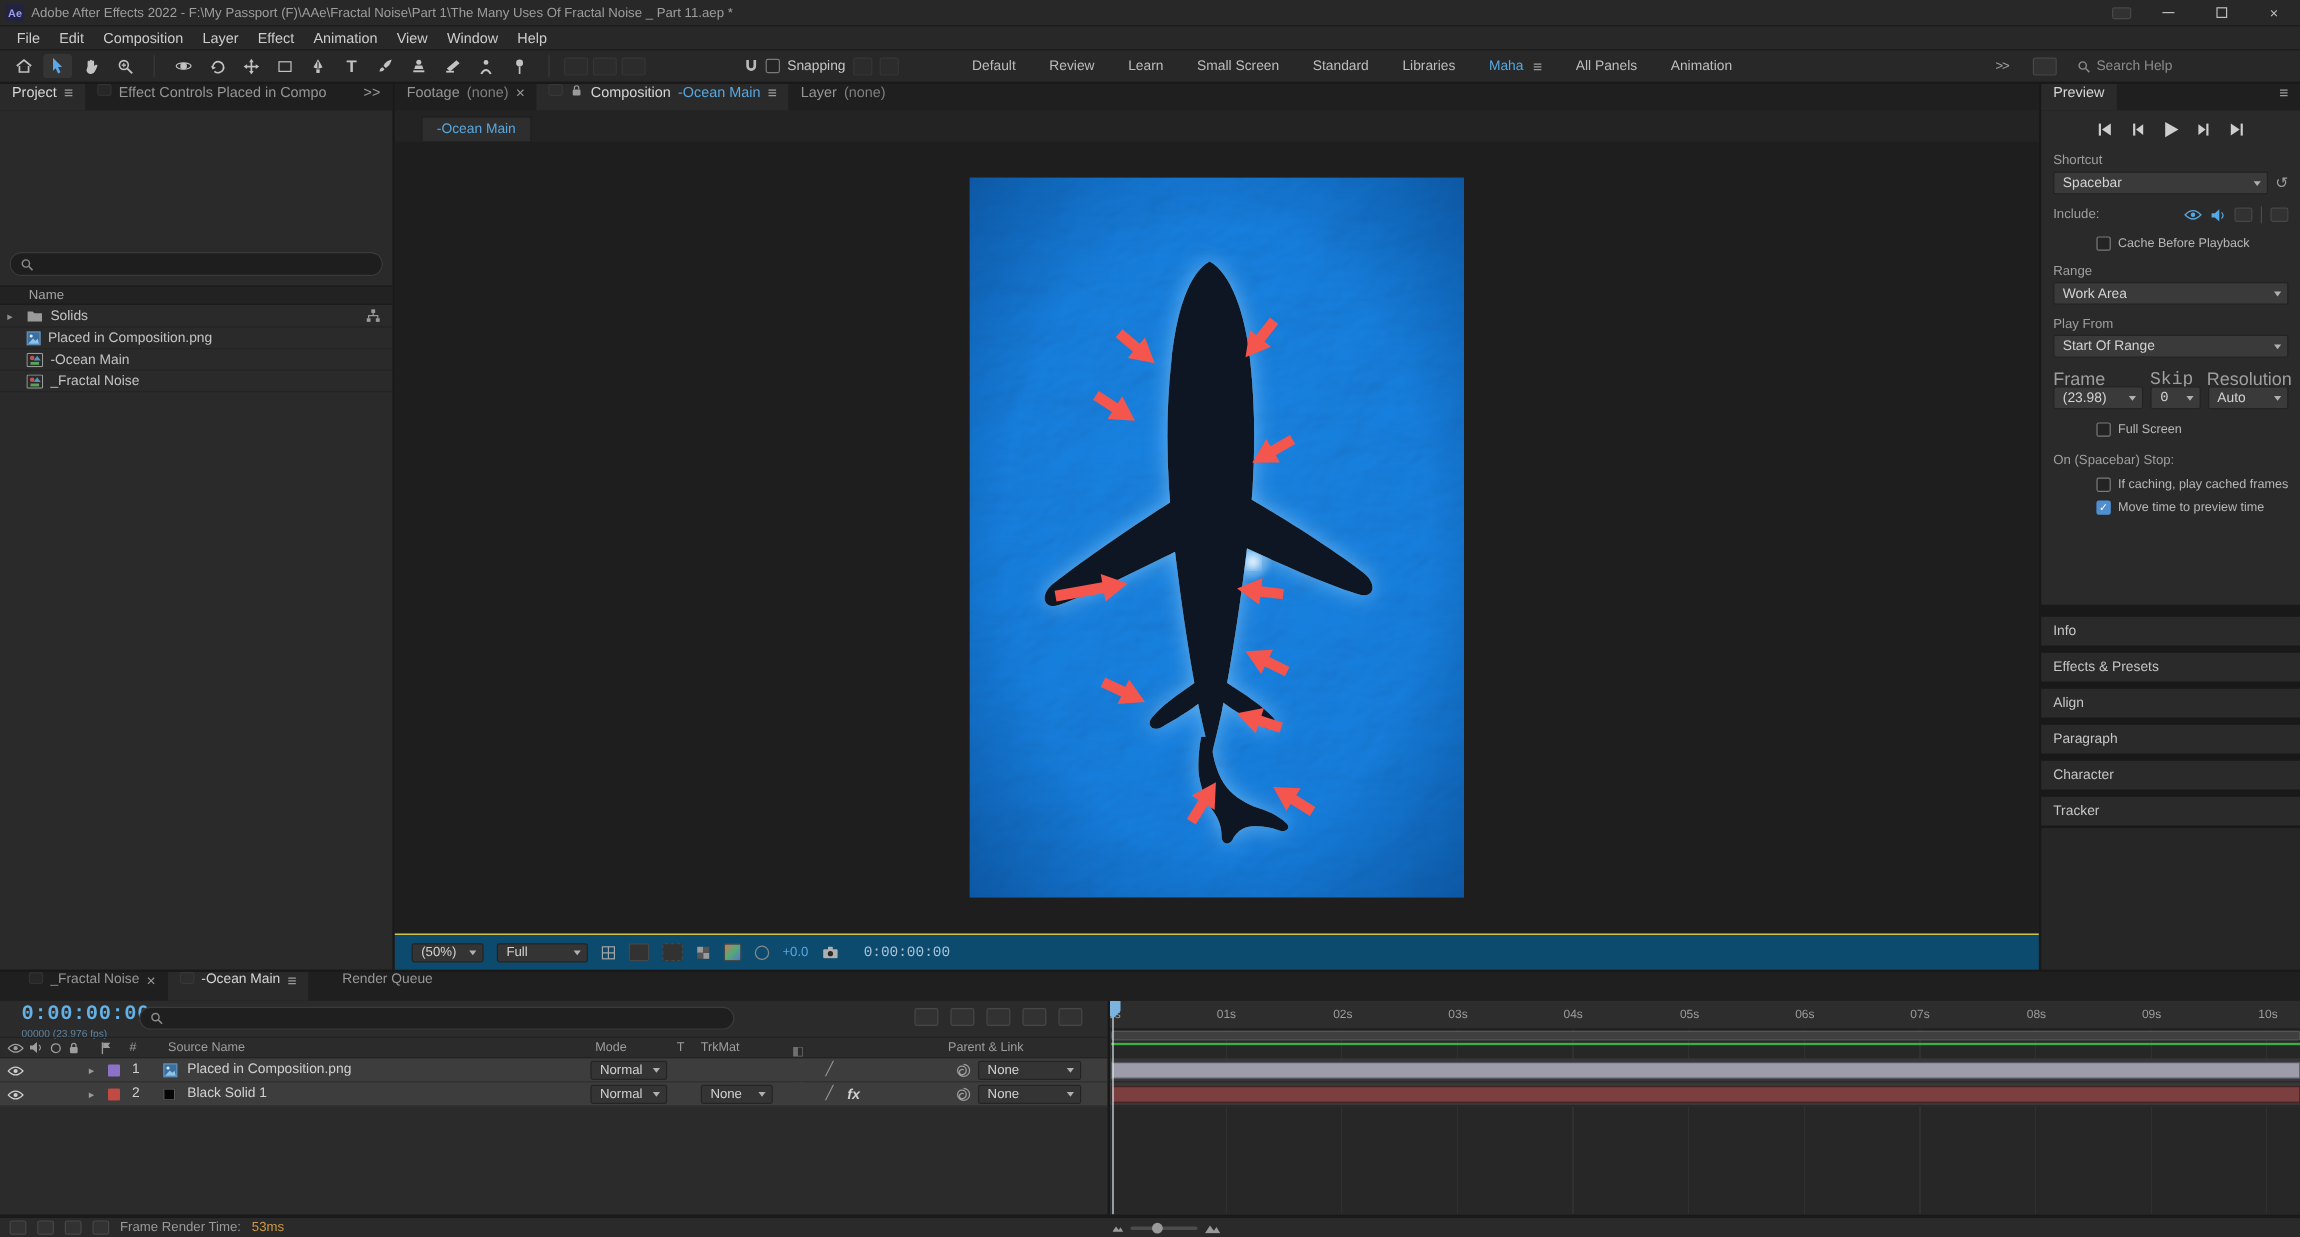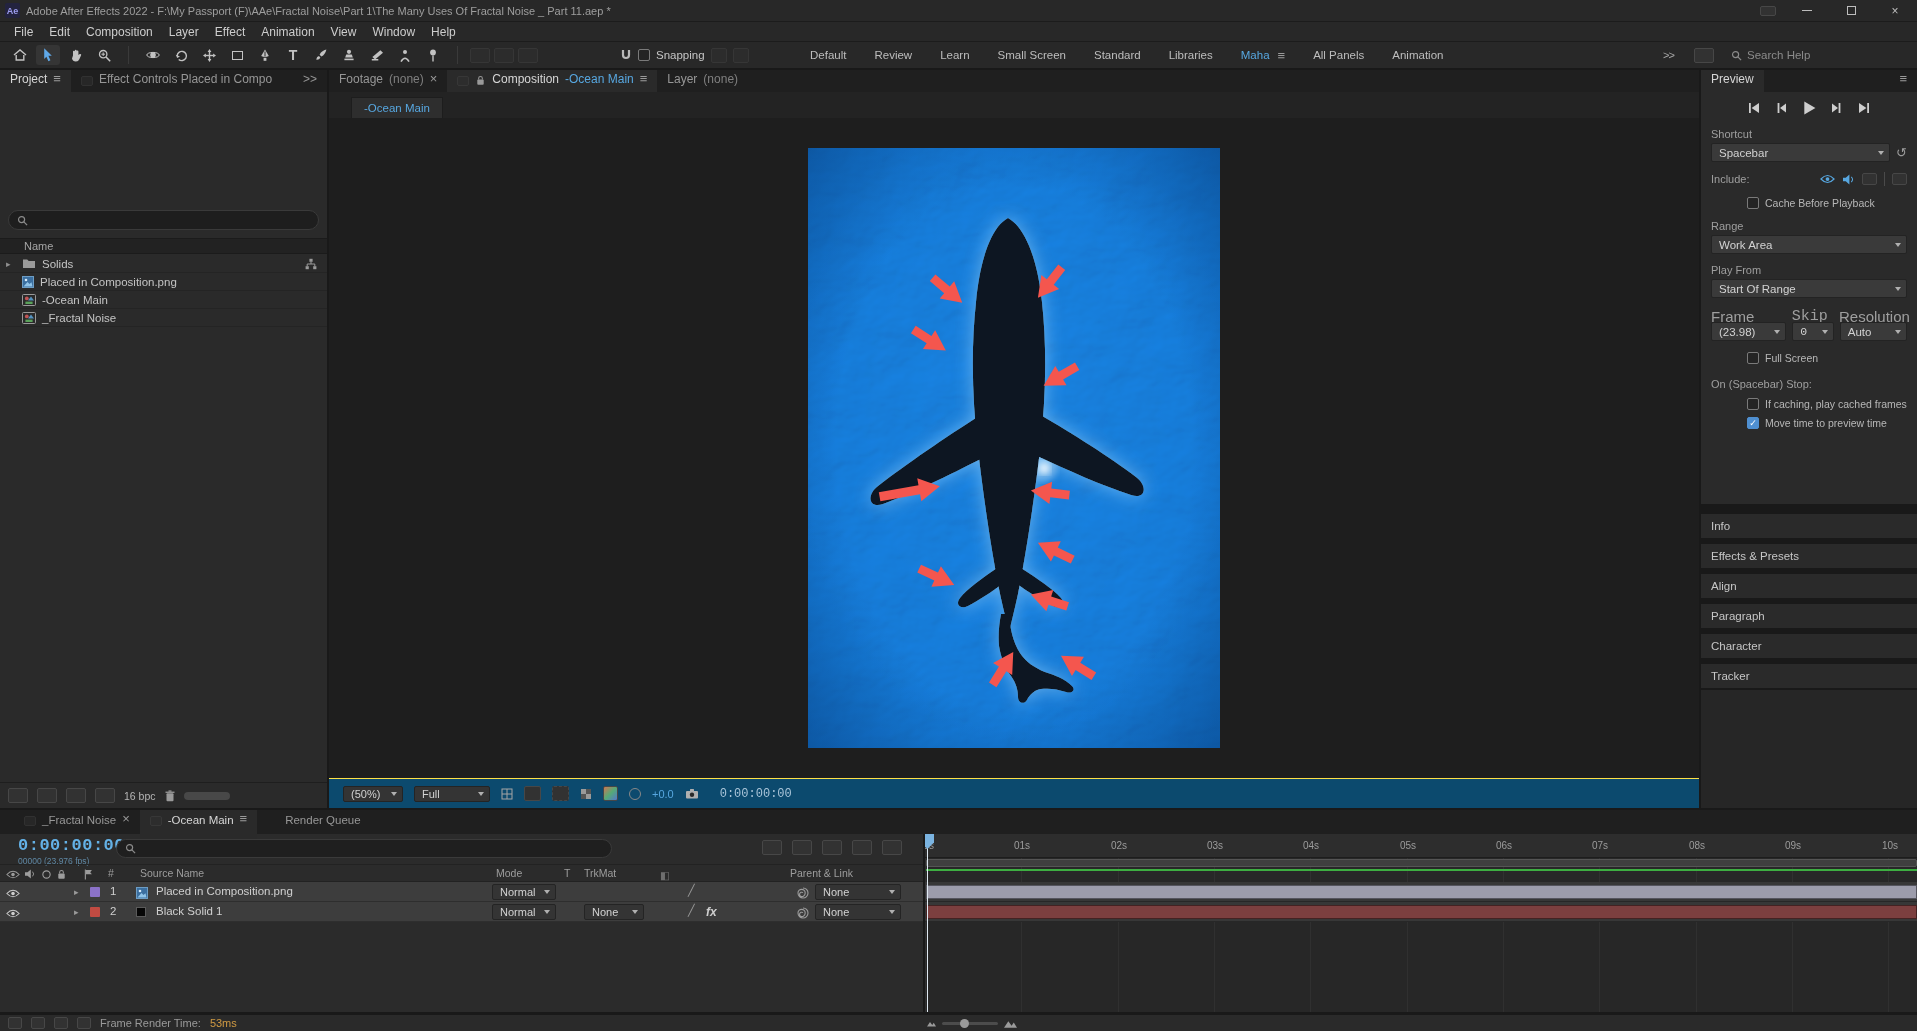--- a/index.html
+++ b/index.html
@@ -51,21 +51,21 @@
   .snapping .lbl { font-size:11.5px; color:#c5c5c5; }
   .workspaces { position:absolute; left:810px; display:flex; align-items:center; gap:28px; font-size:11.5px; color:#bdbdbd; }
   .ws.active { color:#57a7e0; }
   .ws-wrap { display:flex; gap:8px; align-items:center; }
   .tb-overflow { position:absolute; left:1663px; color:#a7a7a7; font-size:11px; letter-spacing:-1px; }
   .kbd-chip { position:absolute; left:1694px; }
   .help-search { position:absolute; left:1731px; width:140px; display:flex; align-items:center; gap:5px; color:#8b8b8b; }
 
   
   .tabstrip { height:22px; background:#1f1f1f; display:flex; align-items:stretch; font-size:12px; color:#969696; }
-  .tab { display:flex; align-items:flex-end; gap:6px; padding:16px 10px; white-space:nowrap; }
+  .tab { display:flex; align-items:flex-start; gap:6px; padding:0 10px; white-space:nowrap; }
   .tab.active { background:#2a2a2a; color:#d6d6d6; }
   .tab .dimval { color:#7f7f7f; }
   .acc { color:#57a7e0; }
 
   
   .project-panel { position:absolute; top:70px; left:0; width:327px; height:738px; background:#2a2a2a; }
   .p-search { position:absolute; top:140px; left:8px; right:8px; height:20px; background:#1e1e1e;
       border:1px solid #3a3a3a; border-radius:10px; display:flex; align-items:center; gap:6px; padding:0 8px; color:#8b8b8b; }
   .p-header { position:absolute; top:168px; left:0; right:0; height:16px; background:#222222;
       border-top:1px solid #1b1b1b; border-bottom:1px solid #1b1b1b; display:flex; align-items:center; }
@@ -497,31 +497,20 @@
           </svg>
         <span>-Ocean Main</span>
       </div>
       <div class="p-row">
         <span class="tw"></span>
         <svg class="i" width="14" height="12">
             <use href="#s-comp"></use>
           </svg>
         <span>_Fractal Noise</span>
       </div>
-    </div>
-    <div class="pfoot">
-      <div class="chip"></div>
-      <div class="chip"></div>
-      <div class="chip"></div>
-      <div class="chip"></div>
-      <span class="bpc">16 bpc</span>
-      <svg class="i" width="10" height="12" style="color:#9a9a9a">
-          <use href="#s-trash"></use>
-        </svg>
-      <div class="hthumb"></div>
     </div>
   </div>
 
   <div class="viewer-panel">
     <div class="tabstrip">
       <div class="tab">
         <span>Footage</span>
         <span class="dimval">(none)</span>
         <span class="menuglyph">×</span>
       </div>

